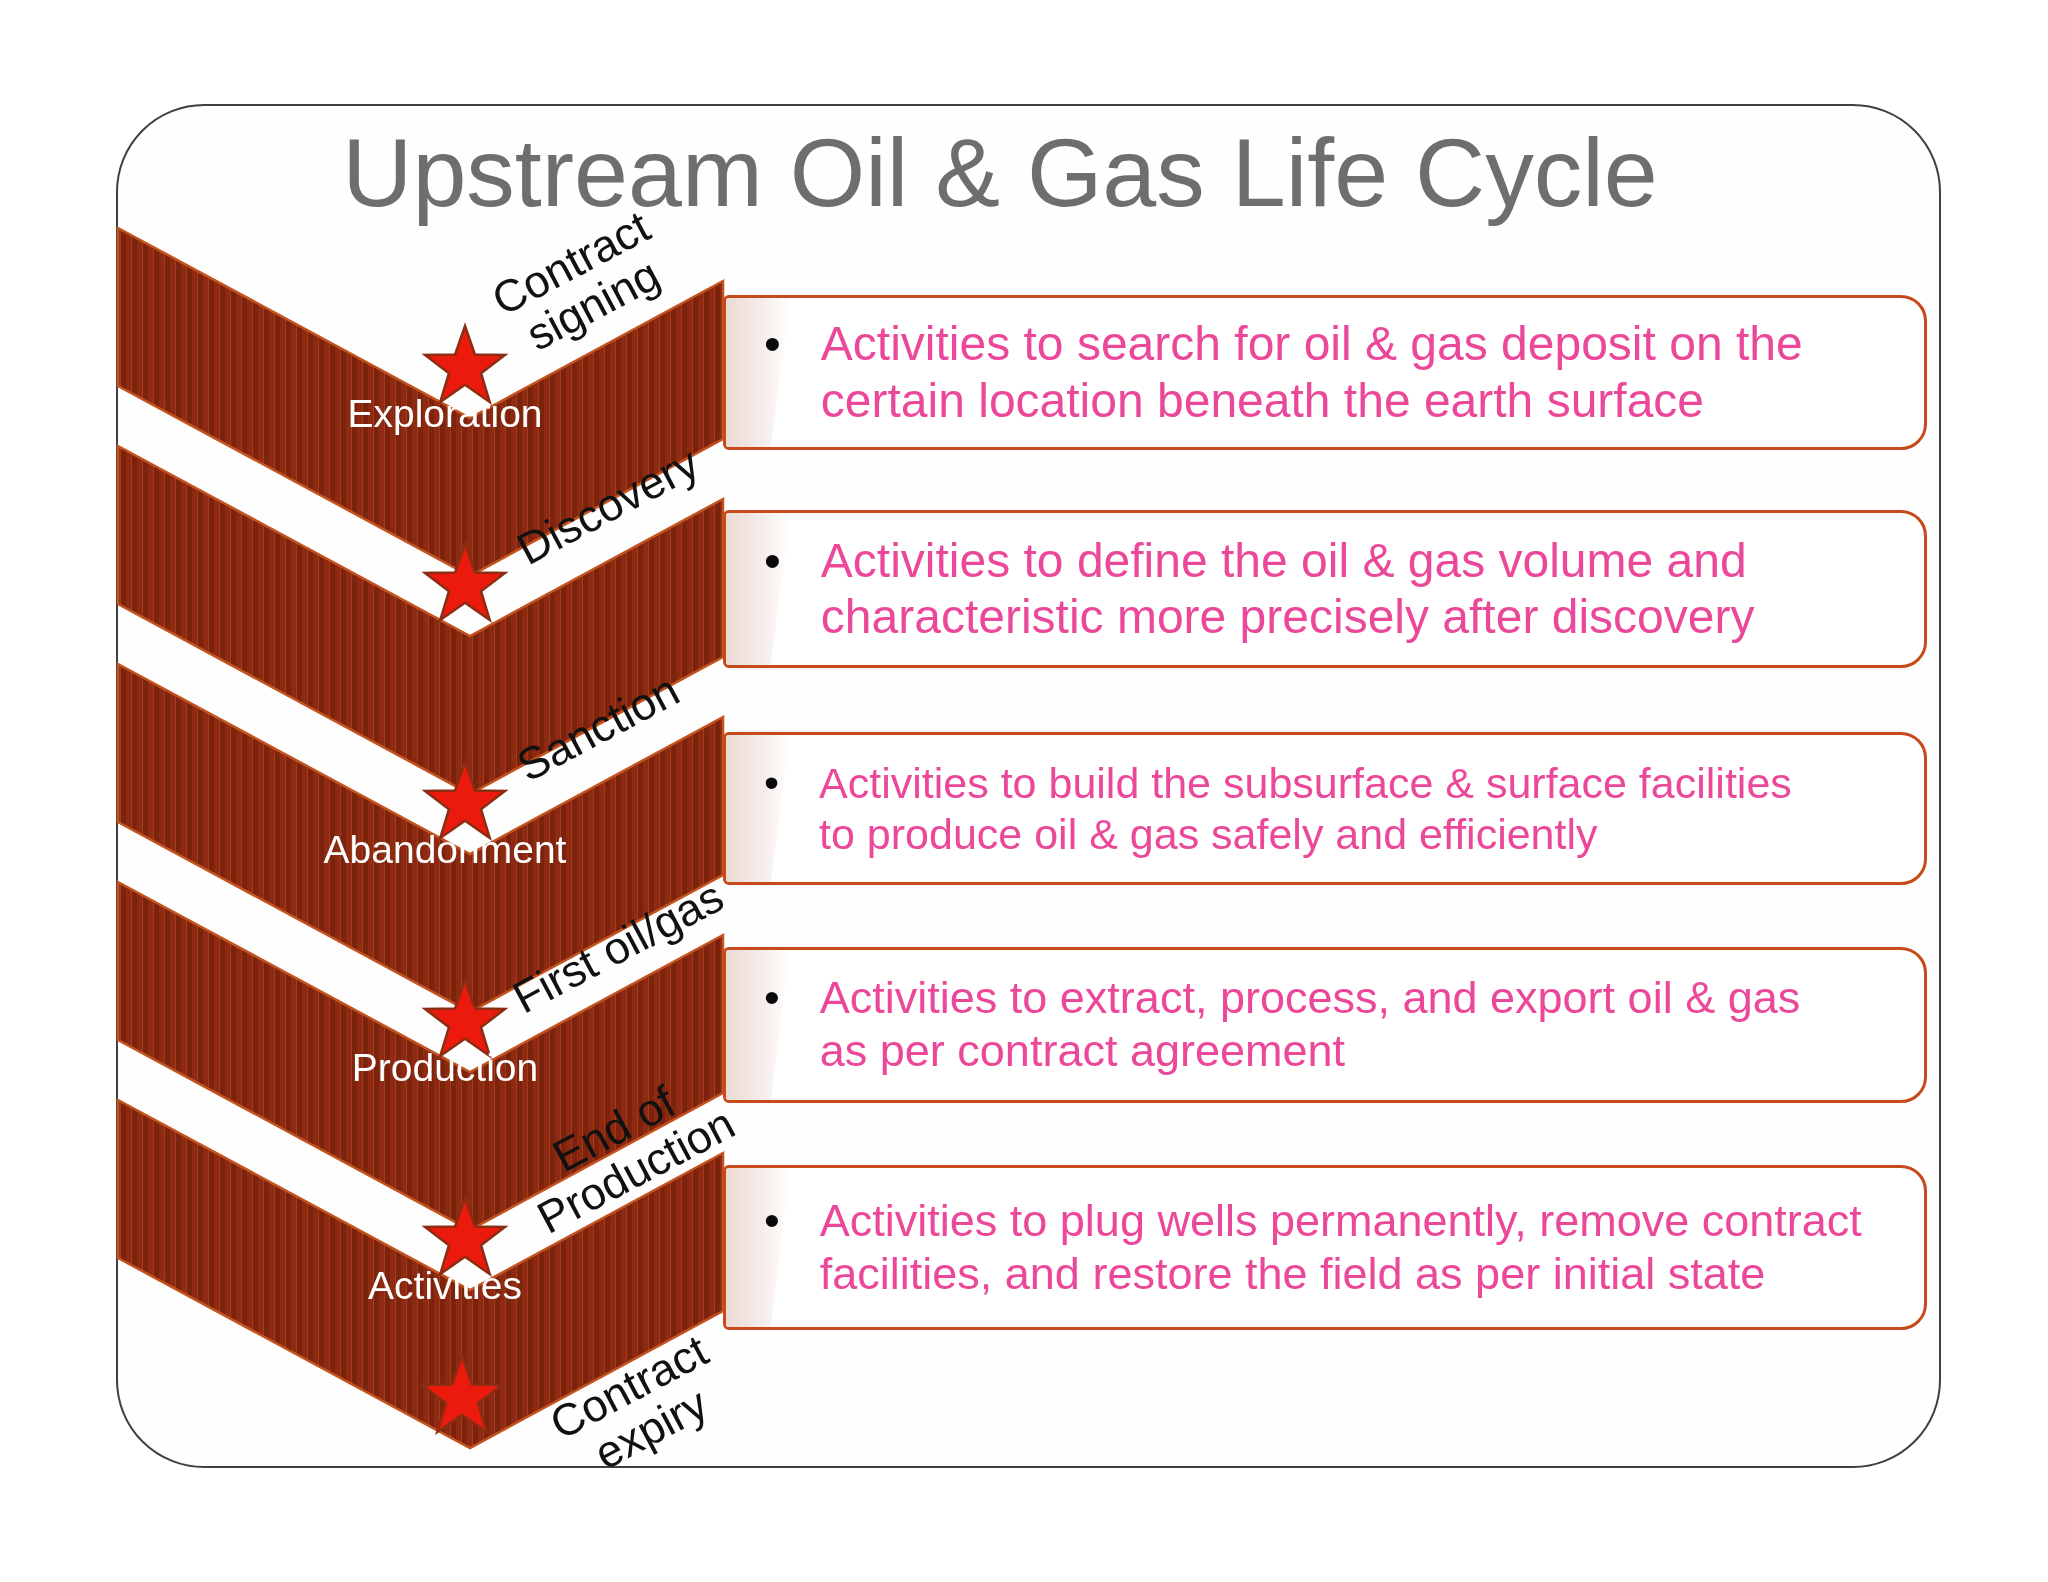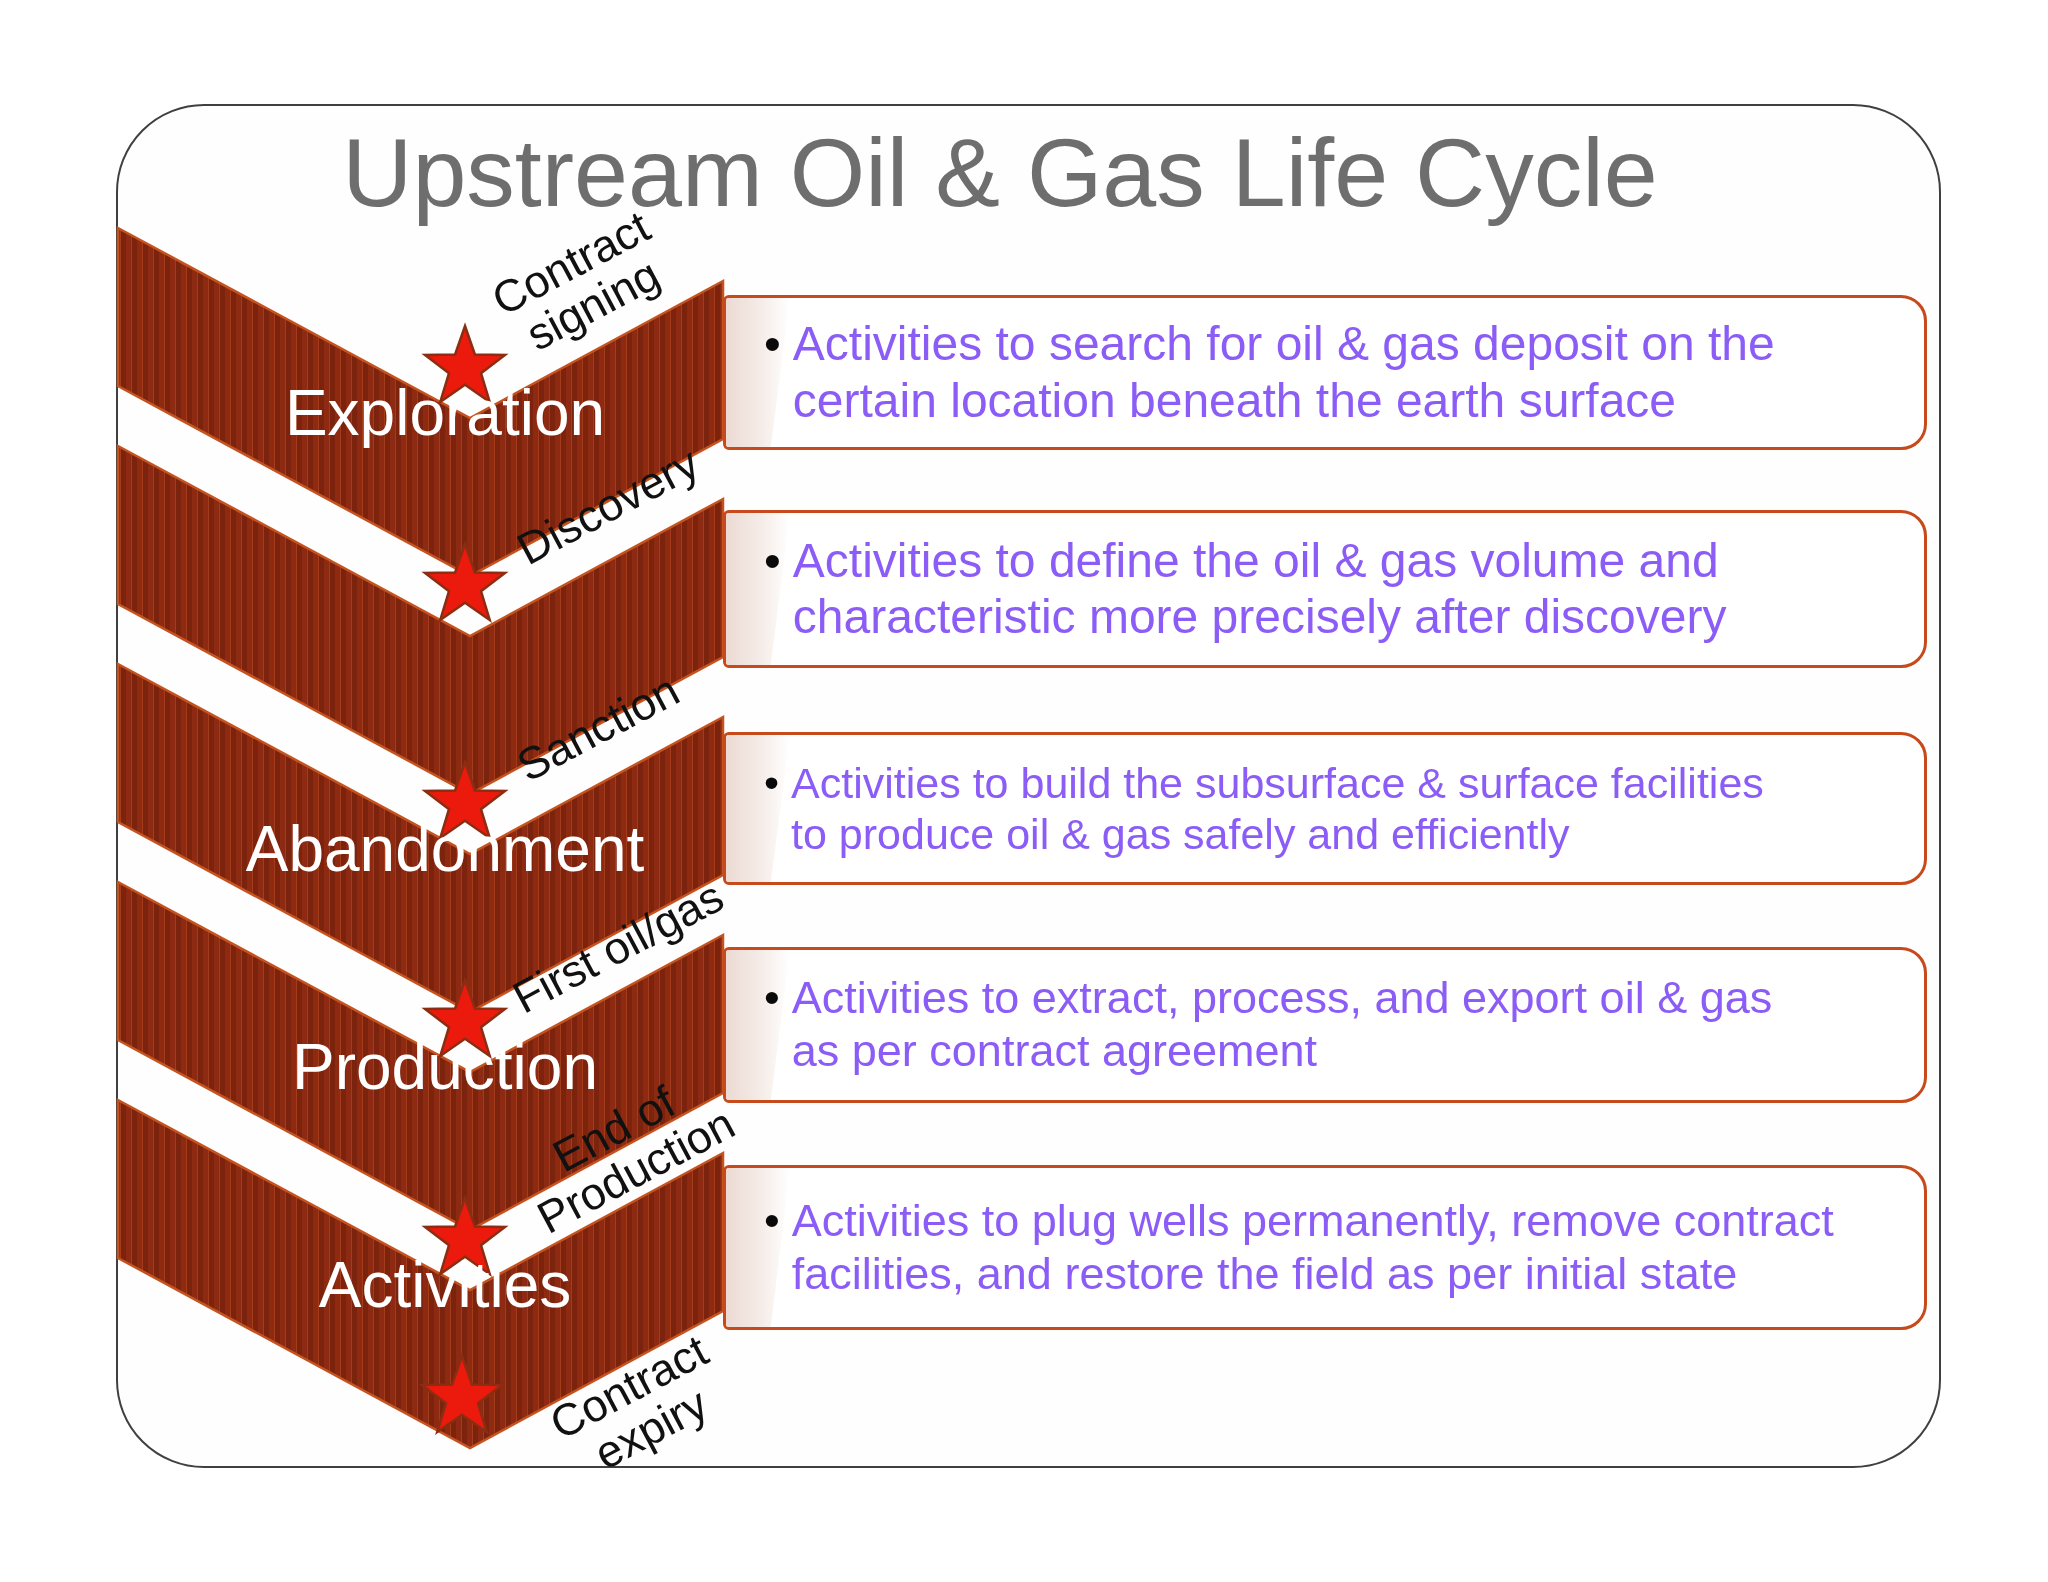--- a/index.html
+++ b/index.html
@@ -25,21 +25,21 @@
     font-size:97px;line-height:110px;
     color:#6e6e6e;
     text-align:center;
     white-space:nowrap;
   }
   .diagram-svg{position:absolute;left:0;top:0;z-index:1;}
   .stage-label{
     position:absolute;z-index:3;
     transform:translate(-50%,-50%);
     color:#ffffff;
-    font-size:64px;line-height:1;
+    font-size:39px;line-height:1;
     white-space:nowrap;
   }
   .milestone-label{
     position:absolute;z-index:3;
     transform:translate(-50%,-50%) rotate(-28deg);
     color:#111111;
     font-size:45px;line-height:1.05;
     text-align:center;
     white-space:pre-line;
   }
@@ -59,22 +59,22 @@
     clip-path:polygon(0 0,100% 0,70% 100%,0 100%);
   }
   .box-content{
     position:relative;
     display:flex;align-items:flex-start;
     padding-left:38px;padding-right:16px;
     width:100%;box-sizing:border-box;
   }
   .box-bullet{flex:0 0 auto;color:#0a0a0a;}
   .box-text{
-    margin-left:12px;
-    color:#8b5cf6;
+    margin-left:40px;
+    color:#ec4899;
     white-space:pre-line;
     line-height:1.17;
   }
   .t-lg{font-size:48px;}
   .t-md{font-size:45px;}
   .t-sm{font-size:43px;}
 </style>
 </head>
 <body>
 

